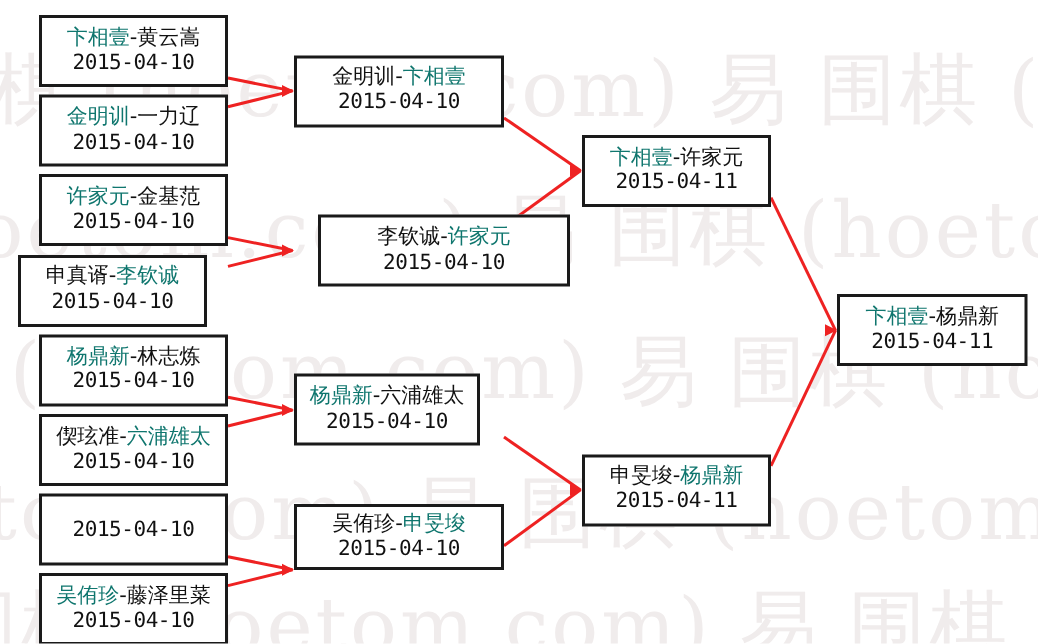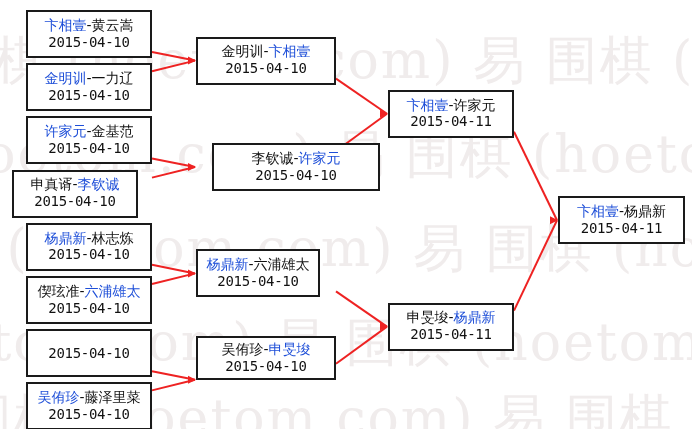--- a/index.html
+++ b/index.html
@@ -41,21 +41,21 @@
     align-items:center;
     justify-content:center;
     line-height:1.12;
   }
   .players{
     font-family:"DejaVu Sans","Liberation Sans",sans-serif;
     font-size:14px;
     color:#111111;
     white-space:nowrap;
   }
-  .players .win{color:#1d4ed8;}
+  .players .win{color:#0f766e;}
   .players .sep{color:#111111;}
   .date{
     font-family:"DejaVu Sans Mono","Liberation Mono",monospace;
     font-size:14px;
     color:#111111;
     letter-spacing:-0.3px;
     margin-top:1px;
   }
 </style>
 </head>

